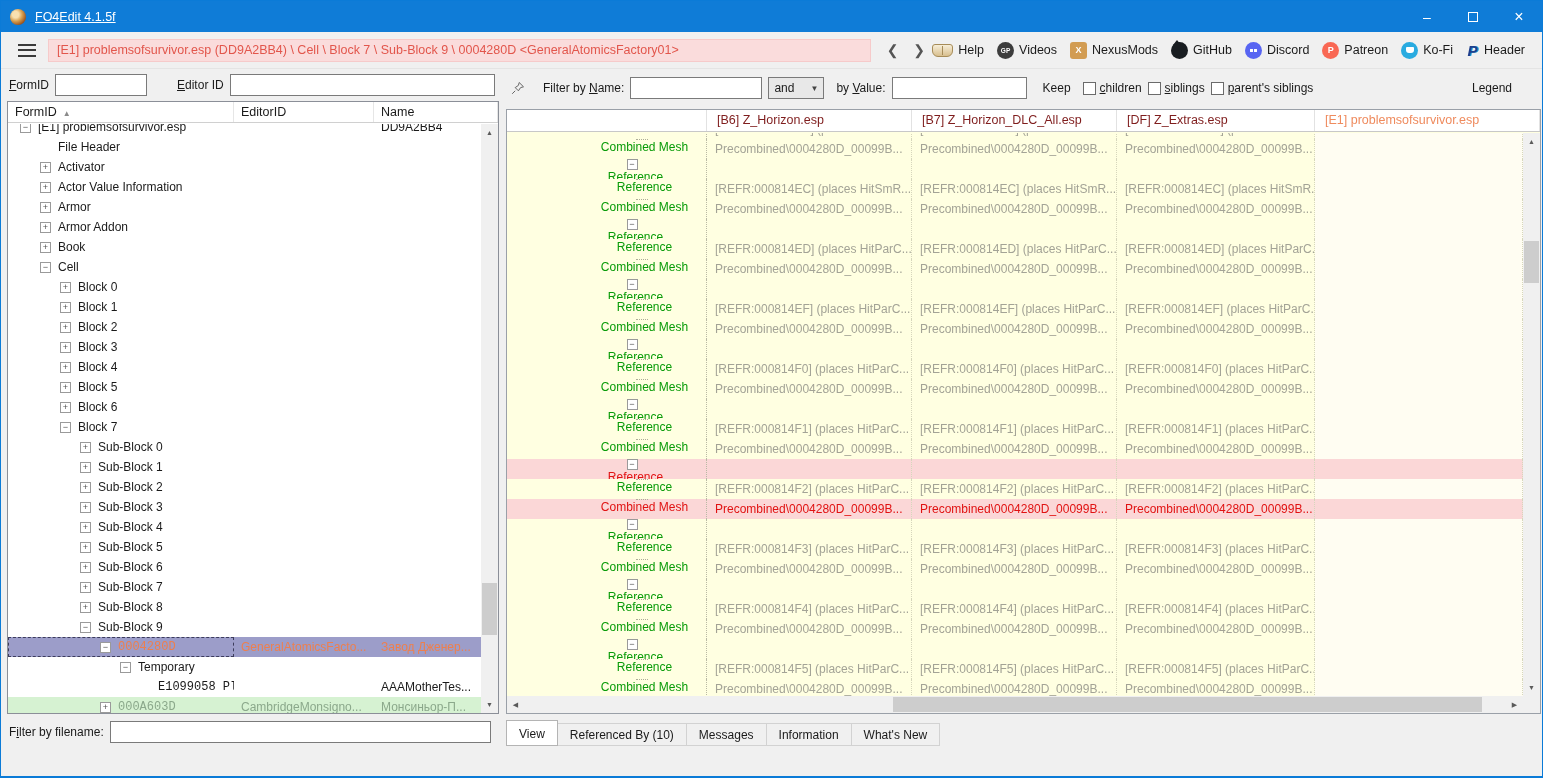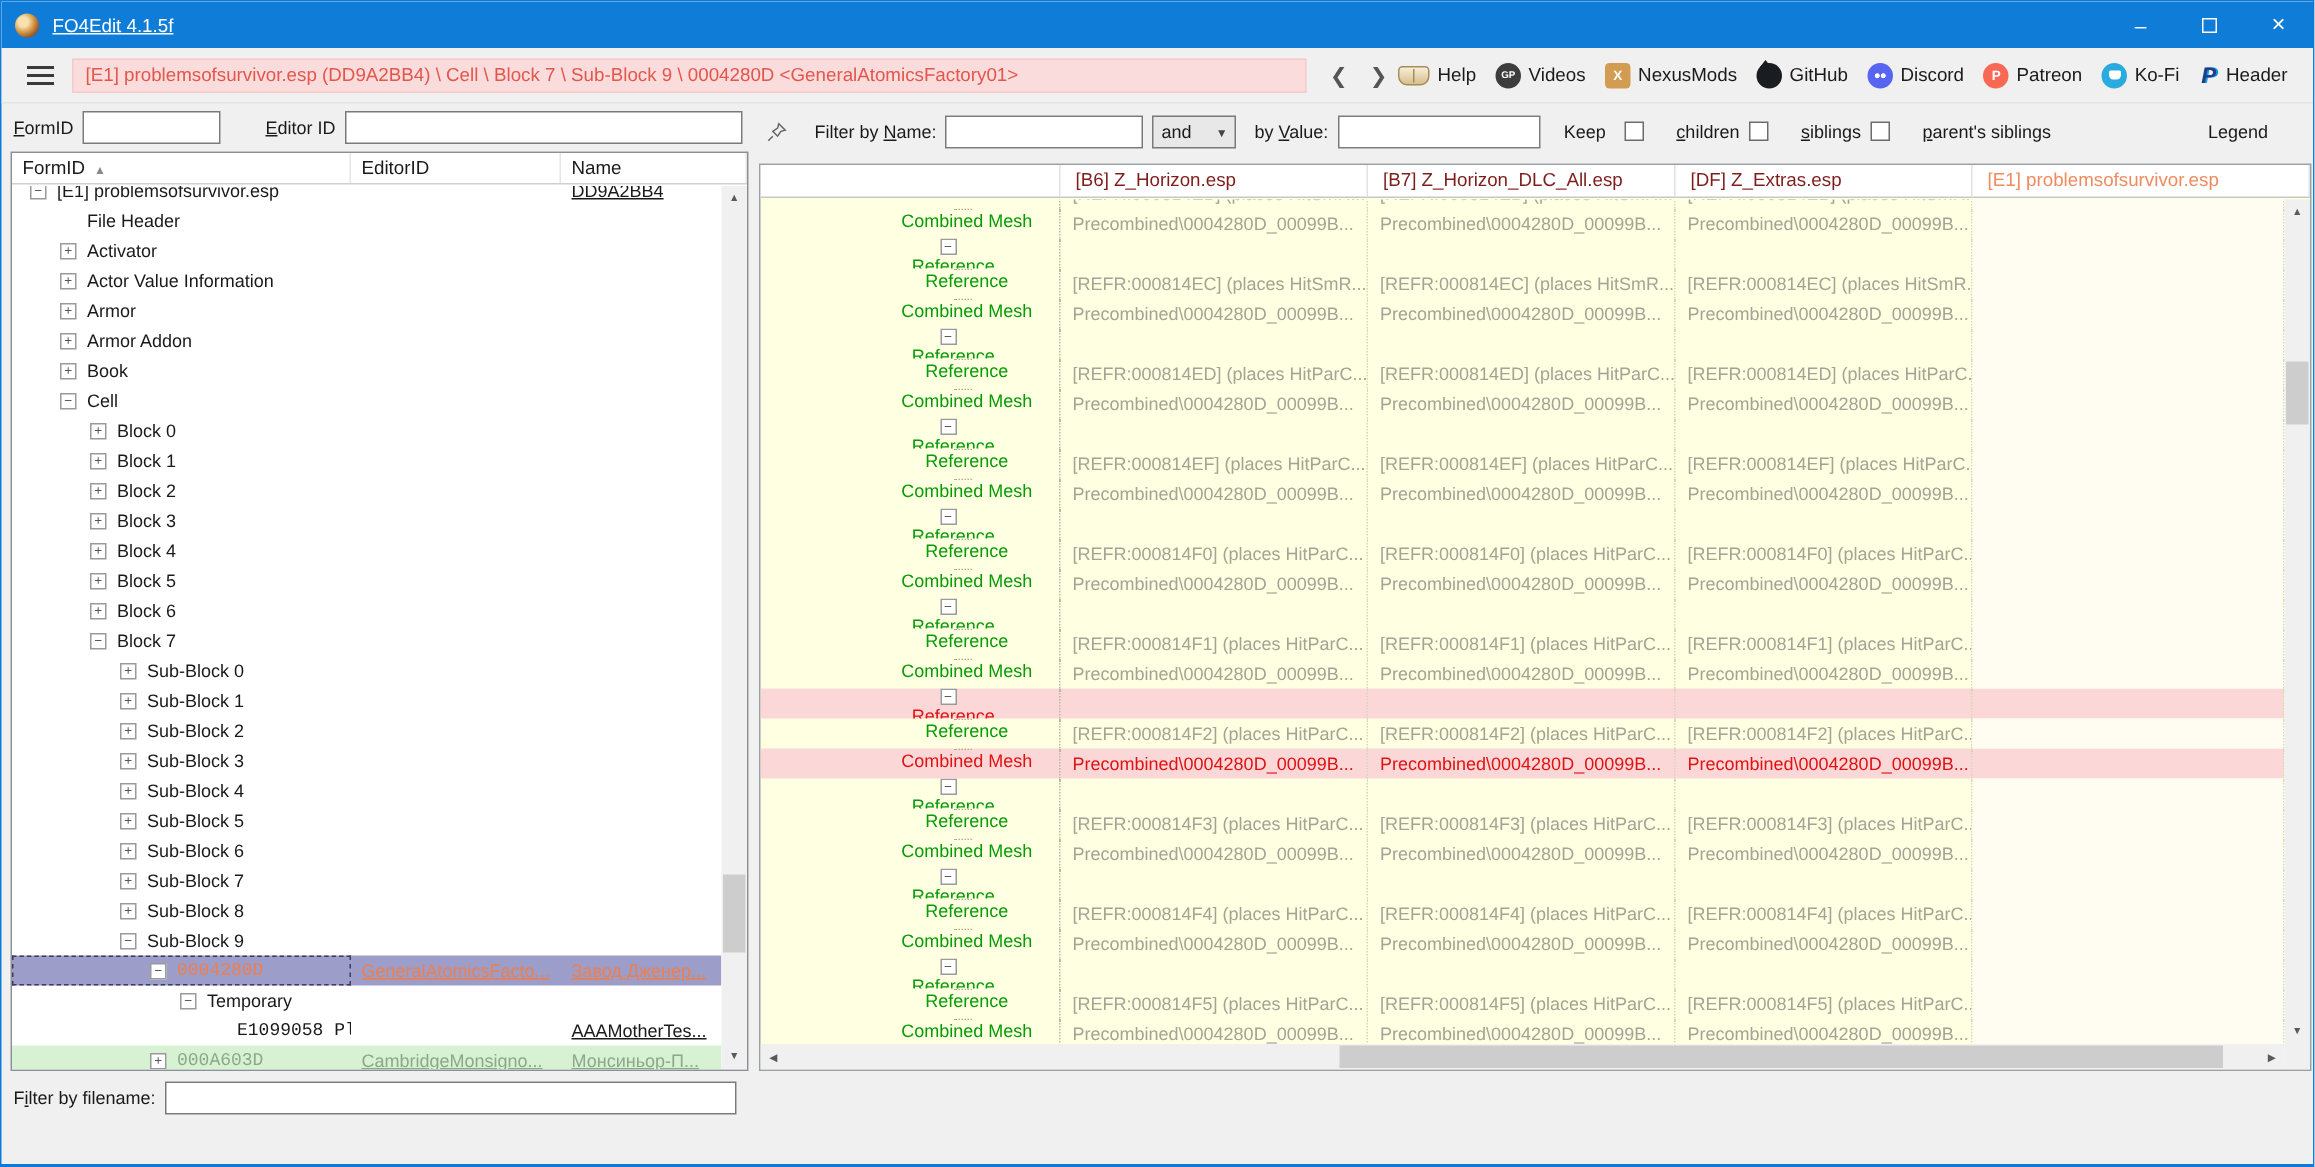--- a/index.html
+++ b/index.html
@@ -58,21 +58,21 @@
   u{ text-decoration:underline; }
   
   .l-treebox{ position:absolute; top:32px; left:6px; right:4px; bottom:34px; background:#fff; border:1px solid #8b8f98; overflow:hidden; }
   .l-header{ display:grid; grid-template-columns:226px 140px minmax(0,1fr); height:21px; border-bottom:1px solid #d0d0d0; background:#fff; }
   .l-h{ padding:3px 0 0 7px; border-right:1px solid #e6e6e6; font-size:12.5px; white-space:nowrap; overflow:hidden; }
   .sort-arrow{ color:#8a8a8a; font-size:8px; margin-left:6px; }
   .l-rows{ position:absolute; top:22px; left:0; right:17px; bottom:0; overflow:hidden; }
   .l-rows .trow:first-child{ margin-top:-7px; }
   .trow{ height:20px; display:grid; grid-template-columns:226px 140px minmax(0,1fr); align-items:center; }
   .c-formid{ display:flex; align-items:center; height:100%; overflow:hidden; white-space:nowrap; }
-  .c-edid,.c-name{ height:100%; display:flex; align-items:center; overflow:hidden; white-space:nowrap; padding-left:7px;text-decoration:underline; }
+  .c-edid,.c-name{ height:100%; display:flex; align-items:center; overflow:hidden; white-space:nowrap; padding-left:7px; }
   .exp{ width:11px; height:11px; border:1px solid #9a9a9a; background:#fff; color:#555; font-size:9px; line-height:9px;
     text-align:center; margin-right:7px; flex:0 0 auto; }
   .exp.leaf{ border:none; background:none; }
   .mono{ font-family:"Liberation Mono","DejaVu Sans Mono",monospace; font-size:12px; }
   .trow.selected{ background:#9c9dc9; color:#ee7f4d; }
   .trow.selected .c-formid{ outline:1px dashed #3c3c5c; outline-offset:-1px; }
   .trow.green{ background:#d6f2d2; color:#8ba88b; }
   
   .sb{ background:#f0f0f0; }
   .l-vscroll{ position:absolute; top:22px; right:0; bottom:0; width:17px; }
@@ -85,21 +85,21 @@
   .l-filter input{ flex:1; margin-left:6px; }
   
   .fbar{ height:38px; display:flex; align-items:center; padding:0 8px; gap:6px; }
   .pin-icon{ width:14px; height:14px; margin-right:6px; }
   .fb-label{ white-space:nowrap; margin-left:6px; }
   .name-input{ width:132px; }
   .value-input{ width:135px; }
   .op-select{ width:56px; height:22px; border:1px solid #7a7a7a; background:#e8e8e8; display:flex; align-items:center; padding:0 5px; }
   .op-select .chev{ margin-left:auto; color:#444; font-size:8px; }
   .keep-label{ margin-left:10px; }
-  .cb{ display:flex; align-items:flex-start; gap:22px; white-space:nowrap; margin-left:6px; }
+  .cb{ display:flex; align-items:center; gap:4px; white-space:nowrap; margin-left:6px; }
   .cb-box{ width:13px; height:13px; border:1px solid #6b6b6b; background:#fff; flex:0 0 auto; }
   .legend{ margin-left:auto; margin-right:22px; }
   
   .grid{ position:absolute; left:3px; top:40px; right:1px; bottom:34px; border:1px solid #9aa0a8; background:#ffffe1; overflow:hidden; }
   .g-header{ display:grid; grid-template-columns:200px 205px 205px 198px minmax(0,1fr); height:22px; background:#fff; border-bottom:1px solid #c8c8c8; }
   .g-h{ padding:3px 6px 0 10px; border-right:1px solid #e2e2e2; white-space:nowrap; overflow:hidden; font-size:12.5px; }
   .g-h.red{ color:#7f1d1d; } .g-h.orange{ color:#ef8b5e; }
   .g-rows{ position:absolute; top:23px; left:0; right:17px; bottom:17px; overflow:hidden; }
   .g-rows .grow:first-child{ margin-top:-14px; }
   .grow{ display:grid; grid-template-columns:200px 205px 205px 198px minmax(0,1fr); height:20px; align-items:center; }
@@ -790,16 +790,23 @@
         <span class="sb-btn down">▼</span>
       </div>
       <div class="g-hscroll sb">
         <span class="sb-btn left">◀</span>
         <span class="sb-thumb"></span>
         <span class="sb-btn right">▶</span>
       </div>
       <div class="sb-corner"></div>
     </div>
 
+    <div class="tabs" id="tabs">
+        <div class="tab active">View</div>
+        <div class="tab">Referenced By (10)</div>
+        <div class="tab">Messages</div>
+        <div class="tab">Information</div>
+        <div class="tab">What's New</div>
+      </div>
   </div>
 
 
 </div>
 
 </body></html>

